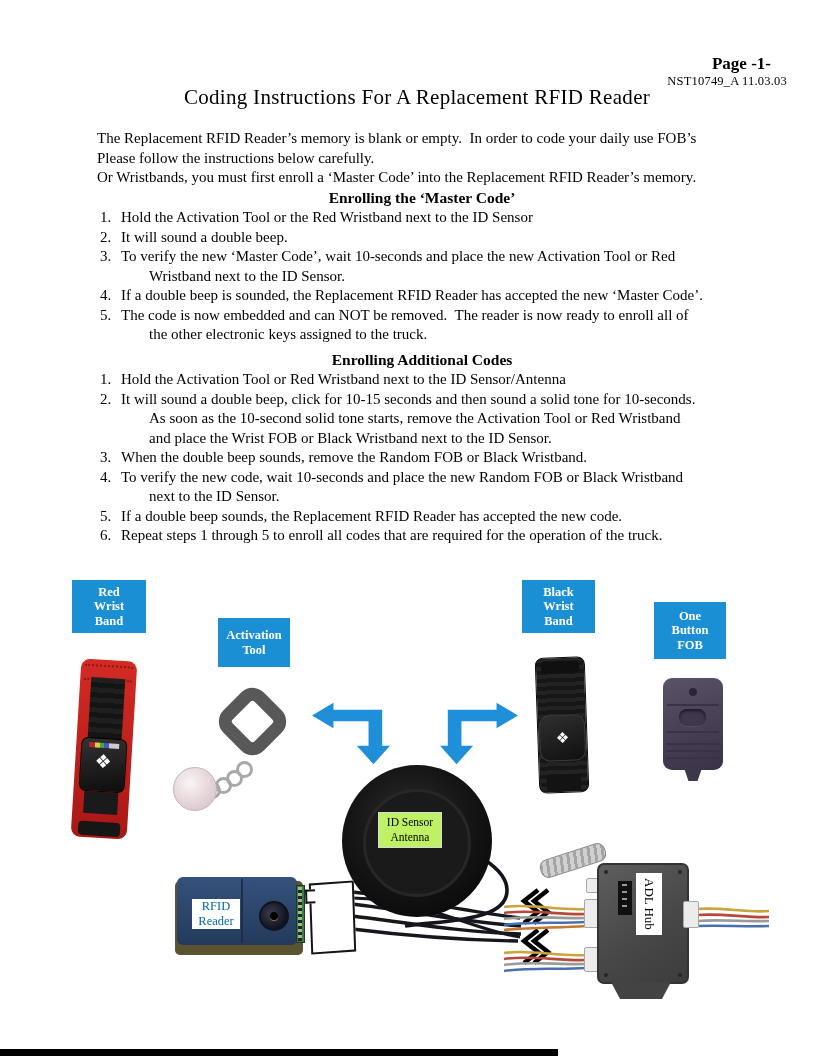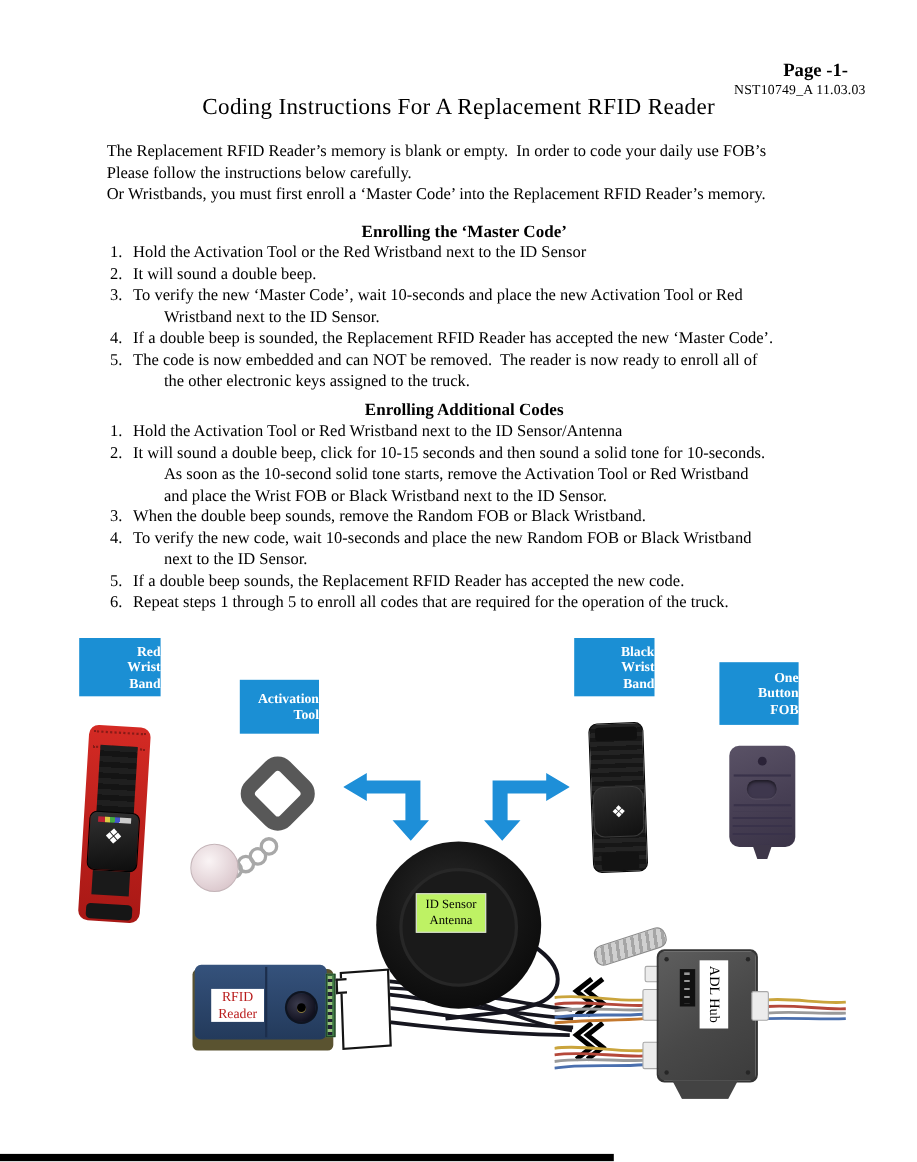--- a/index.html
+++ b/index.html
@@ -8,33 +8,33 @@
 
   
   .hdr{position:absolute;top:38px;right:47px;text-align:right;line-height:1.15;margin-top:16px;}
   .hdr .pg{font-weight:bold;font-size:17px;padding-right:16px;}
   .hdr .code{font-size:12.5px;letter-spacing:.2px;}
 
   .title{position:absolute;top:85px;left:0;width:100%;text-align:center;font-size:21px;letter-spacing:.3px;}
 
   
   .textcol{position:absolute;left:97px;top:129px;width:650px;font-size:15px;line-height:19.5px;}
-  .section-heading{text-align:center;font-weight:bold;font-size:15.5px;margin-top:13px;margin-bottom:1px;}
+  .section-heading{text-align:center;font-weight:bold;font-size:15.5px;margin-bottom:1px;}
   .sh2{margin-top:5px;}
   .li{display:flex;}
   .num{flex:none;width:21px;padding-left:3px;}
   .li-lines{flex:1;}
   .cont{padding-left:28px;}
 
   
   .diagram{position:absolute;left:0;top:560px;width:834px;height:496px;}
   .diagram *{position:absolute;}
 
   .plabel{background:#1b8fd4;color:#fff;font-weight:bold;font-size:12.5px;line-height:14.5px;
-          text-align:right;display:flex;flex-direction:column;justify-content:center;}
+          text-align:center;display:flex;flex-direction:column;justify-content:center;}
   .plabel div{position:static;}
 
   
   .red-band{left:76px;top:100px;width:56px;height:178px;transform:rotate(3.5deg);}
   .rb-red{left:0;top:0;right:0;bottom:0;background:linear-gradient(#d42a24,#a81815);border-radius:9px;}
   .rb-stitch{left:4px;right:4px;top:5px;height:12px;border-top:2px dotted rgba(0,0,0,.35);border-bottom:2px dotted rgba(0,0,0,.35);}
   .rb-strap{left:11px;right:11px;top:18px;height:96px;background:repeating-linear-gradient(180deg,#1f1f1f 0 5px,#141414 5px 10px);}
   .rb-face{left:5px;right:5px;top:78px;height:52px;background:linear-gradient(170deg,#323232,#0d0d0d);
            border-radius:7px;border:1px solid #000;display:flex;flex-direction:column;align-items:center;}
   .rb-strip{position:static;margin-top:4px;width:70%;height:5px;
@@ -92,21 +92,21 @@
   .reader-top{left:2px;top:0;right:10px;height:68px;background:linear-gradient(#35527c,#233a5b);border-radius:6px;}
   .reader-seam{left:66px;top:2px;width:2px;height:64px;background:#1c2e4c;}
   .reader-grommet{left:84px;top:24px;width:26px;height:26px;border-radius:50%;border:2px solid #0e1420;
                   background:radial-gradient(circle at 40% 40%,#3c3c4e,#121220 70%);}
   .reader-grommet-hole{left:9px;top:9px;width:8px;height:8px;border-radius:50%;background:#000;box-shadow:0 1px 0 #8a7a3a;}
   .reader-pcb{right:2px;top:8px;width:9px;height:58px;background:#3e7a44;
               box-shadow:inset 0 0 0 1px #1e3a22;}
   .reader-pcb i{left:2px;top:2px;width:4px;height:54px;display:block;
                 background:repeating-linear-gradient(180deg,#99c27e 0 3px,#223 3px 6px);}
   .reader-label{left:17px;top:22px;width:48px;height:30px;background:#fff;font-size:12.5px;line-height:15px;
-                text-align:center;display:flex;flex-direction:column;justify-content:center;color:#b91c1c;}
+                text-align:center;display:flex;flex-direction:column;justify-content:center;color:#0369a1;}
   .reader-label div{position:static;}
   .connector{left:310px;top:322px;width:41px;height:67px;background:#fff;border:2px solid #141414;
              transform:rotate(-2deg) skewY(-2deg);}
   .connector i{position:absolute;left:-6px;top:4px;width:8px;height:10px;border:2px solid #141414;border-right:none;background:#fff;display:block;}
 
   
   .chevrons{left:518px;top:328px;}
 
   
   .hub{left:597px;top:303px;width:110px;height:155px;}

